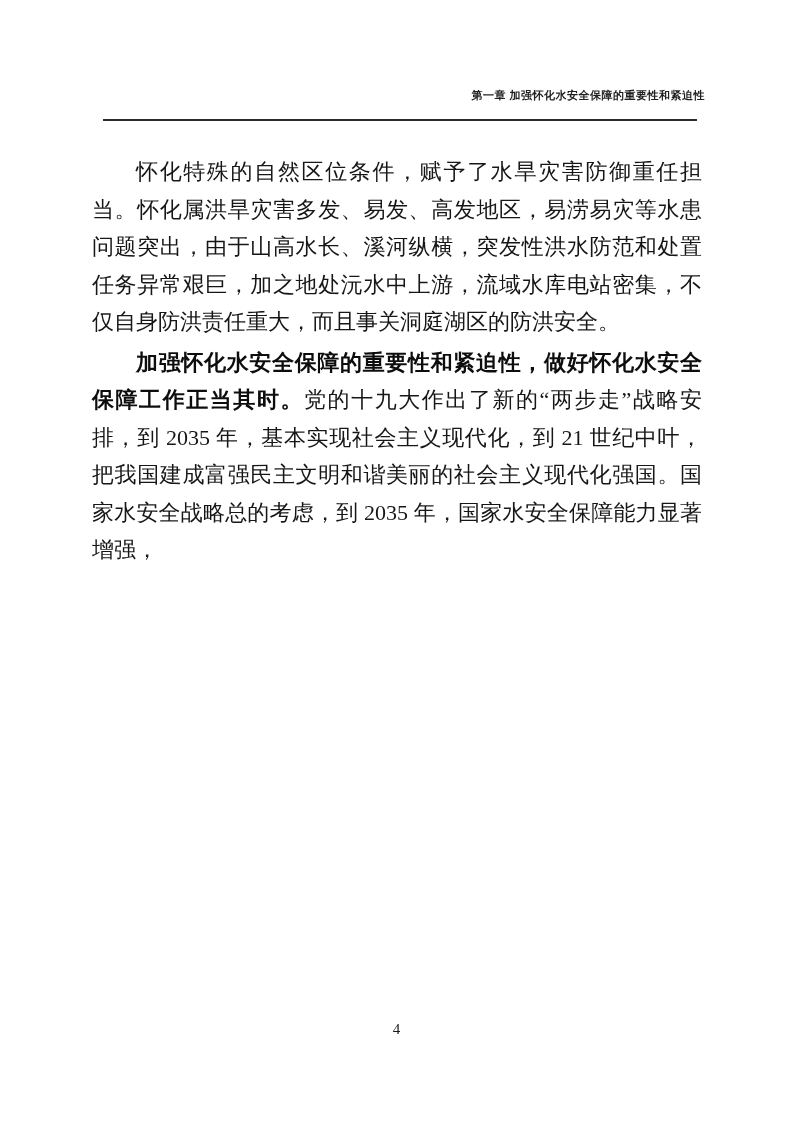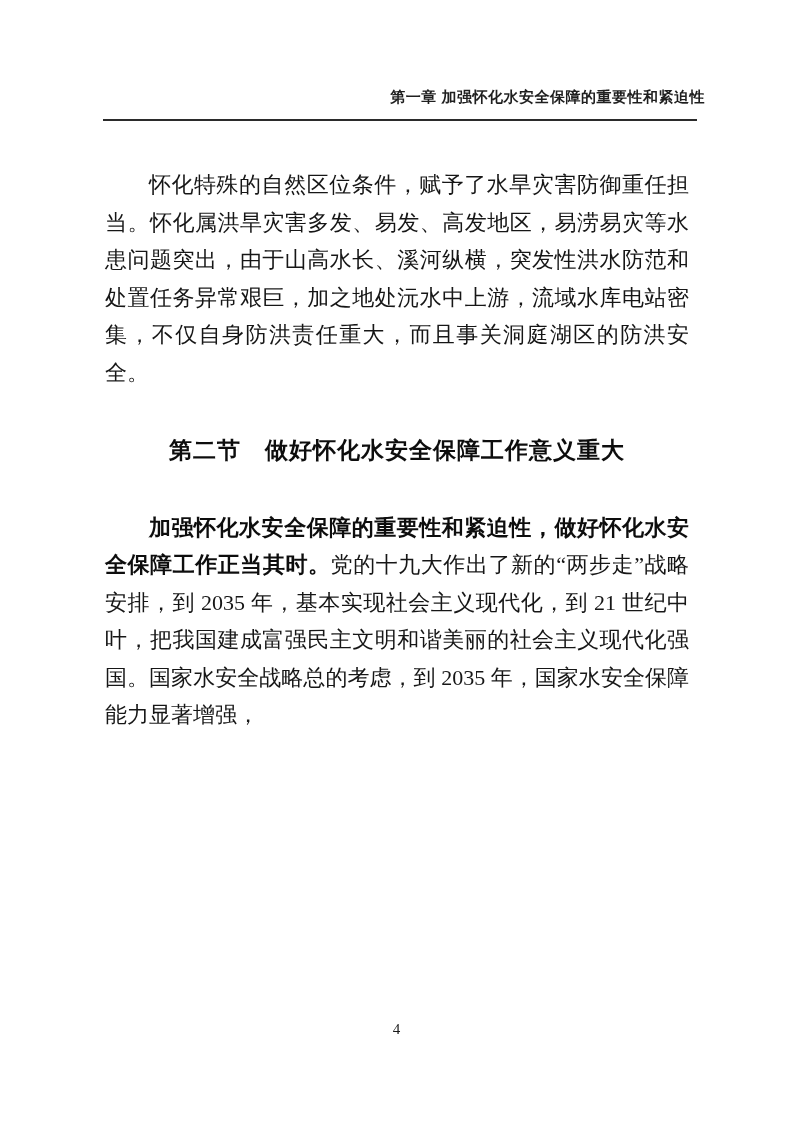--- a/index.html
+++ b/index.html
@@ -17,21 +17,21 @@
     font-family: "Liberation Serif", serif;
     color: #141414;
   }
   .running-header {
     position: absolute;
     top: 88px;
     left: 90px;
     right: 88px;
     text-align: right;
     font-family: "Liberation Sans", sans-serif;
-    font-size: 15px;
+    font-size: 11px;
     font-weight: 600;
     letter-spacing: 0.5px;
     color: #1f1f1f;
     white-space: nowrap;
   }
   .header-rule {
     position: absolute;
     top: 119px;
     left: 103px;
     width: 594px;
@@ -43,21 +43,21 @@
     top: 150px;
     left: 89px;
     width: 616px;
     font-size: 22px;
     line-height: 37.5px;
     text-align: justify;
     text-justify: inter-character;
     color: #161616;
   }
   .para {
-    margin: 16px;
+    margin: 3px;
     text-indent: 2em;
   }
   .section-heading {
     margin: 41px 0 39px 0;
     text-indent: 0;
     text-align: center;
     font-size: 23px;
     font-weight: 700;
     letter-spacing: 1px;
     color: #0d0d0d;
@@ -84,21 +84,20 @@
   <div class="running-header">
     <span>第一章 加强怀化水安全保障的重要性和紧迫性</span>
   </div>
 
   <div class="header-rule"></div>
 
   <div class="content">
 
     <p class="para">怀化特殊的自然区位条件，赋予了水旱灾害防御重任担当。怀化属洪旱灾害多发、易发、高发地区，易涝易灾等水患问题突出，由于山高水长、溪河纵横，突发性洪水防范和处置任务异常艰巨，加之地处沅水中上游，流域水库电站密集，不仅自身防洪责任重大，而且事关洞庭湖区的防洪安全。</p>
 
-    <h2 class="section-heading">第二节　做好怀化水安全保障工作意义重大</h2>
 
 
     <p class="para"><span class="bold-lead">加强怀化水安全保障的重要性和紧迫性，做好怀化水安全保障工作正当其时。</span><span>党的十九大作出了新的“两步走”战略安排，到 2035 年，基本实现社会主义现代化，到 21 世纪中叶，把我国建成富强民主文明和谐美丽的社会主义现代化强国。国家水安全战略总的考虑，到 2035 年，国家水安全保障能力显著增强，</span></p>
 
   </div>
 
   <div class="page-footer">
     <span>4</span>
   </div>
 

